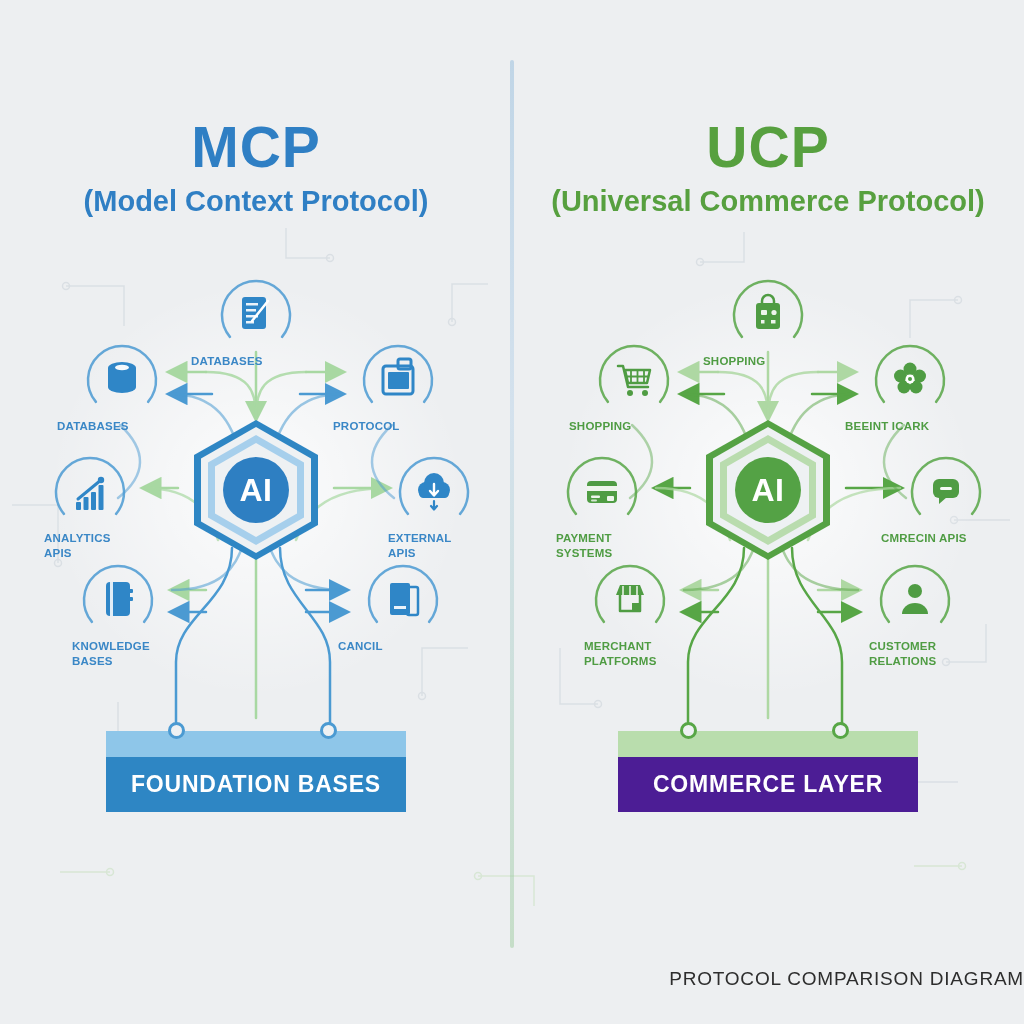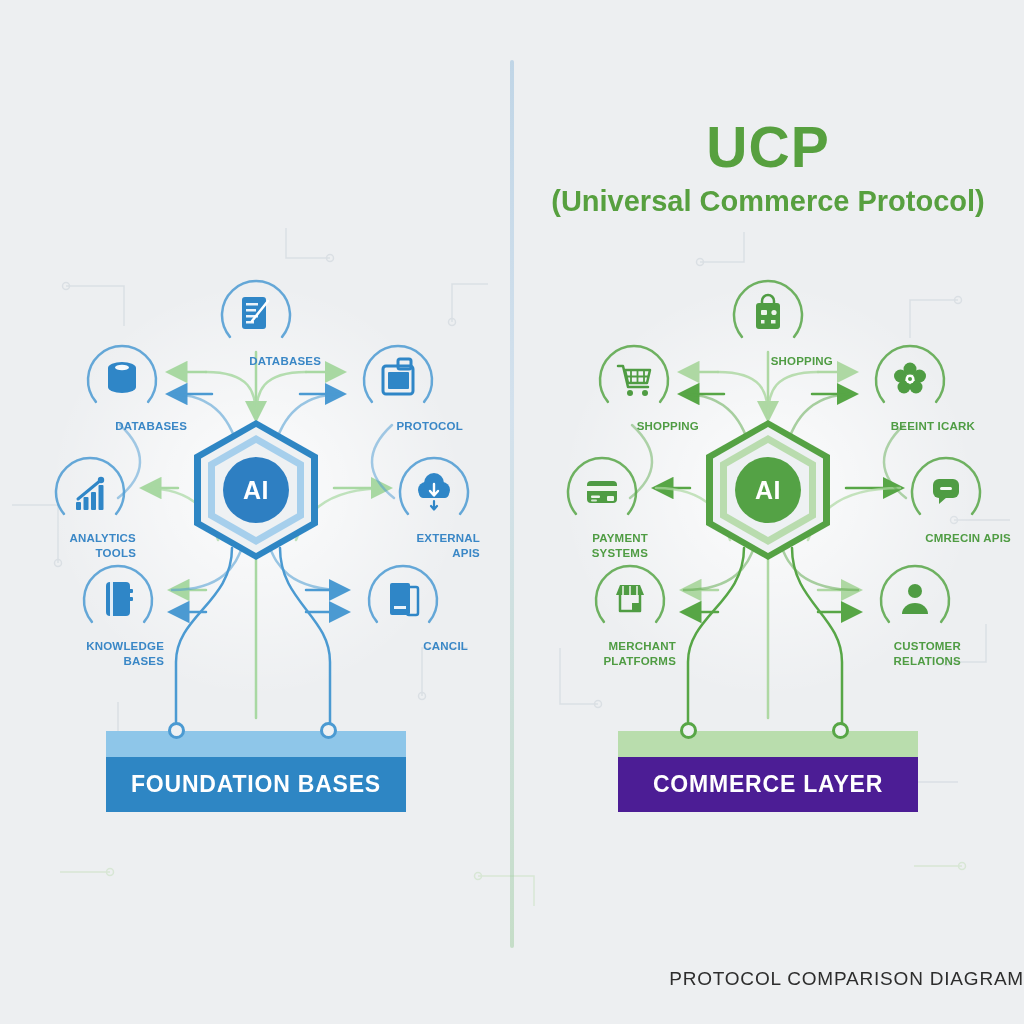--- a/index.html
+++ b/index.html
@@ -16,21 +16,21 @@
 
   .titleblock{position:absolute;left:0;top:118px;width:512px;text-align:center;line-height:1.05;}
   .t-main{font-size:57px;font-weight:700;letter-spacing:1px;}
   .t-sub{font-size:29px;font-weight:700;margin-top:8px;}
   .blue .t-main,.blue .t-sub{color:#2f7fc4;}
   .green .t-main,.green .t-sub{color:#57a03f;}
 
   .wires{position:absolute;left:0;top:0;width:512px;height:1024px;z-index:1;pointer-events:none;}
   .decor{position:absolute;left:0;top:0;width:1024px;height:1024px;z-index:0;pointer-events:none;}
 
-  .node{position:absolute;width:130px;z-index:2;text-align:right;}
+  .node{position:absolute;width:130px;z-index:2;text-align:left;}
   .badge{display:block;margin:0 auto;width:76px;height:76px;}
   .nlabel{font-size:11.5px;font-weight:700;line-height:1.3;letter-spacing:.2px;margin-top:1px;}
   .blue .nlabel{color:#3a87c6;}
   .green .nlabel{color:#4f9c43;}
   .nlabel.narrow{width:92px;margin:1px auto 0;}
 
   .pos-top{left:191px;top:277px}
   .pos-ul{left:57px;top:342px}
   .pos-ml{left:25px;top:454px}
   .pos-ll{left:53px;top:562px}
@@ -41,21 +41,21 @@
   .hex{position:absolute;left:194px;top:420px;width:124px;height:140px;z-index:2;}
   .hx{position:absolute;clip-path:polygon(50% 0,100% 25%,100% 75%,50% 100%,0 75%,0 25%);}
   .hx1{inset:0;}
   .hx2{inset:7px 7px;background:#eef1f3;}
   .hx3{inset:15px 14px;}
   .hx4{inset:23px 21px;background:#eef1f3;}
   .blue .hx1{background:#2e86c4;}  .blue .hx3{background:#a6cfec;}
   .green .hx1{background:#55a244;} .green .hx3{background:#b9dcae;}
   .aicirc{position:absolute;left:50%;top:50%;transform:translate(-50%,-50%);
           width:66px;height:66px;border-radius:50%;color:#fff;display:flex;
-          align-items:center;justify-content:center;font-size:25px;font-weight:700;letter-spacing:.5px;}
+          align-items:center;justify-content:center;font-size:32px;font-weight:700;letter-spacing:.5px;}
   .blue .aicirc{background:#2e7fc2;}
   .green .aicirc{background:#54a245;}
 
   .layerbar{position:absolute;left:106px;top:731px;width:300px;height:81px;z-index:2;}
   .strip{height:26px;}
   .mainbar{height:55px;display:flex;align-items:center;justify-content:center;
            color:#fff;font-weight:700;font-size:23px;letter-spacing:.8px;}
   .blue .strip{background:#8ec6e9;}  .blue .mainbar{background:#2e86c4;}
   .green .strip{background:#b9ddad;} .green .mainbar{background:#4c1d95;}
   .bcirc{position:absolute;width:11px;height:11px;border-radius:50%;background:#eef1f3;top:-9px;z-index:3;}
@@ -106,20 +106,24 @@
       <path d="M962,866 h-48"></path>
         <circle cx="962" cy="866" r="3.5"></circle>
     </g>
   </svg>
 
   <div class="glow l"></div>
   <div class="glow r"></div>
   <div class="divider"></div>
 
   <section class="panel left blue">
+    <div class="titleblock">
+      <div class="t-main">MCP</div>
+      <div class="t-sub">(Model Context Protocol)</div>
+    </div>
 
     <svg class="wires" viewBox="0 0 512 1024">
       <defs>
         <marker id="mL-p" markerWidth="9" markerHeight="9" refX="7" refY="4.5" orient="auto">
             <path d="M0,0 L9,4.5 L0,9 z" fill="#4b9ad2"></path>
           </marker>
         <marker id="mL-l" markerWidth="9" markerHeight="9" refX="7" refY="4.5" orient="auto">
             <path d="M0,0 L9,4.5 L0,9 z" fill="#a8d8a2"></path>
           </marker>
       </defs>
@@ -176,21 +180,21 @@
     <div class="node pos-ml">
       <svg class="badge" viewBox="0 0 76 76">
         <path d="M11.9,59.9 A34,34 0 1 1 64.1,59.9" fill="none" stroke="#4b9ad2" stroke-width="2.5" stroke-linecap="round" opacity=".85"></path>
         <rect x="24" y="48" width="5" height="8" rx="1" fill="#2f86c7"></rect>
         <rect x="31.5" y="43" width="5" height="13" rx="1" fill="#2f86c7"></rect>
         <rect x="39" y="38" width="5" height="18" rx="1" fill="#2f86c7"></rect>
         <rect x="46.5" y="31" width="5" height="25" rx="1" fill="#2f86c7"></rect>
         <path d="M26,45 L49,26" stroke="#2f86c7" stroke-width="3" stroke-linecap="round"></path>
         <circle cx="49" cy="26" r="3.2" fill="#2f86c7"></circle>
       </svg>
-      <div class="nlabel narrow">ANALYTICS TOOLS</div>
+      <div class="nlabel narrow">ANALYTICS APIS</div>
     </div>
 
     <div class="node pos-ll">
       <svg class="badge" viewBox="0 0 76 76">
         <path d="M11.9,59.9 A34,34 0 1 1 64.1,59.9" fill="none" stroke="#4b9ad2" stroke-width="2.5" stroke-linecap="round" opacity=".85"></path>
         <rect x="26" y="20" width="24" height="34" rx="4" fill="#2f86c7"></rect>
         <rect x="30" y="20" width="3" height="34" fill="#fff" opacity=".85"></rect>
         <rect x="49" y="27" width="4" height="4" rx="1" fill="#2f86c7"></rect>
         <rect x="49" y="35" width="4" height="4" rx="1" fill="#2f86c7"></rect>
       </svg>

